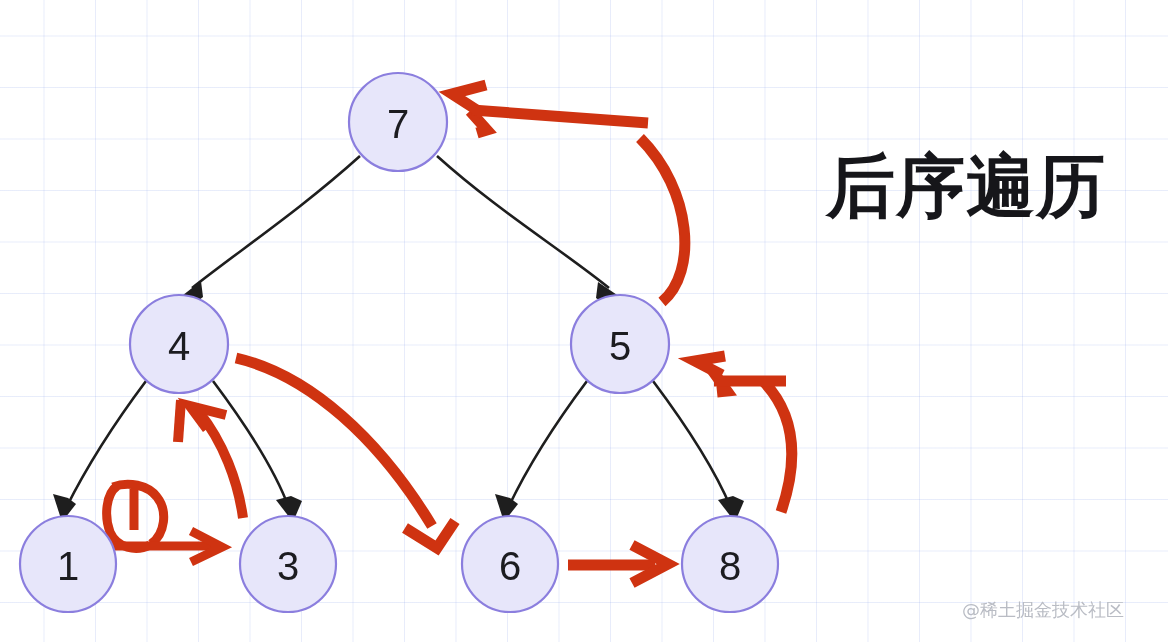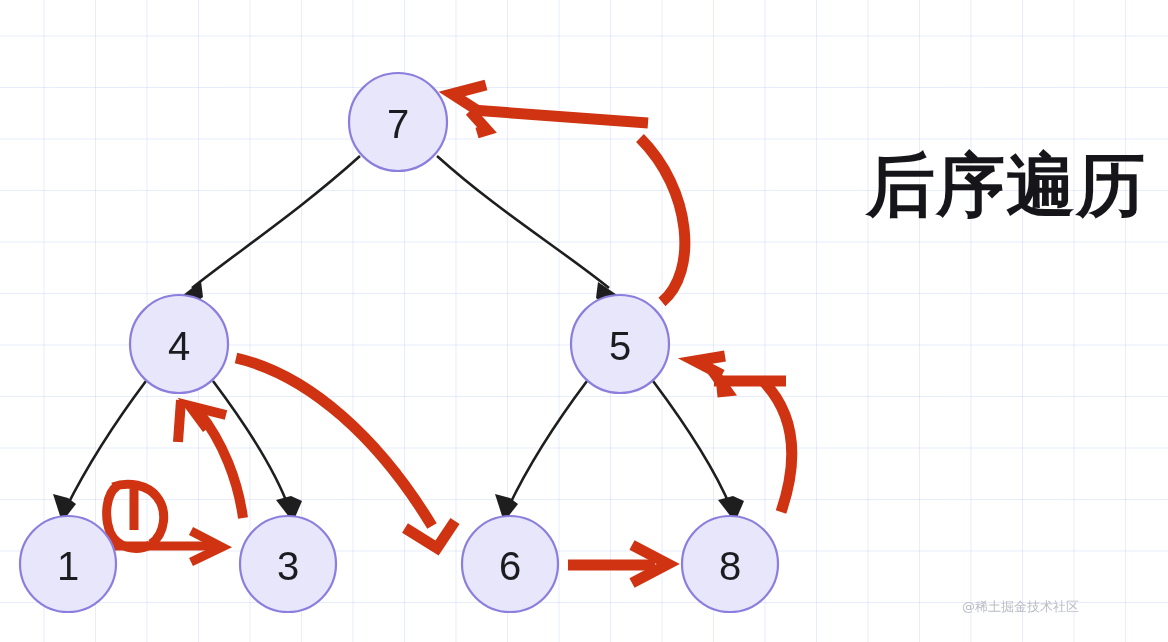--- a/index.html
+++ b/index.html
@@ -52,35 +52,34 @@
     stroke-linejoin: miter;
   }
   .annot-fill {
     fill: #cf3311;
     stroke: none;
   }
   .title-text {
     position: absolute;
     left: 826px;
     top: 152px;
-    font-family: Liberation Serif, serif;
+    font-family: Liberation Sans, sans-serif;
     font-size: 69px;
     font-weight: 700;
     color: #16161a;
     letter-spacing: 1px;
     white-space: nowrap;
     line-height: 1;
-    margin-left: 40px;
   }
   .watermark-text {
     position: absolute;
     left: 962px;
     top: 598px;
     font-family: "DejaVu Sans", sans-serif;
-    font-size: 13px;
+    font-size: 18px;
     color: #b9bcc4;
     white-space: nowrap;
   }
 </style>
 </head>
 <body>
 
 <div id="canvas">
 
   <svg id="tree-svg" viewBox="0 0 1168 642">

